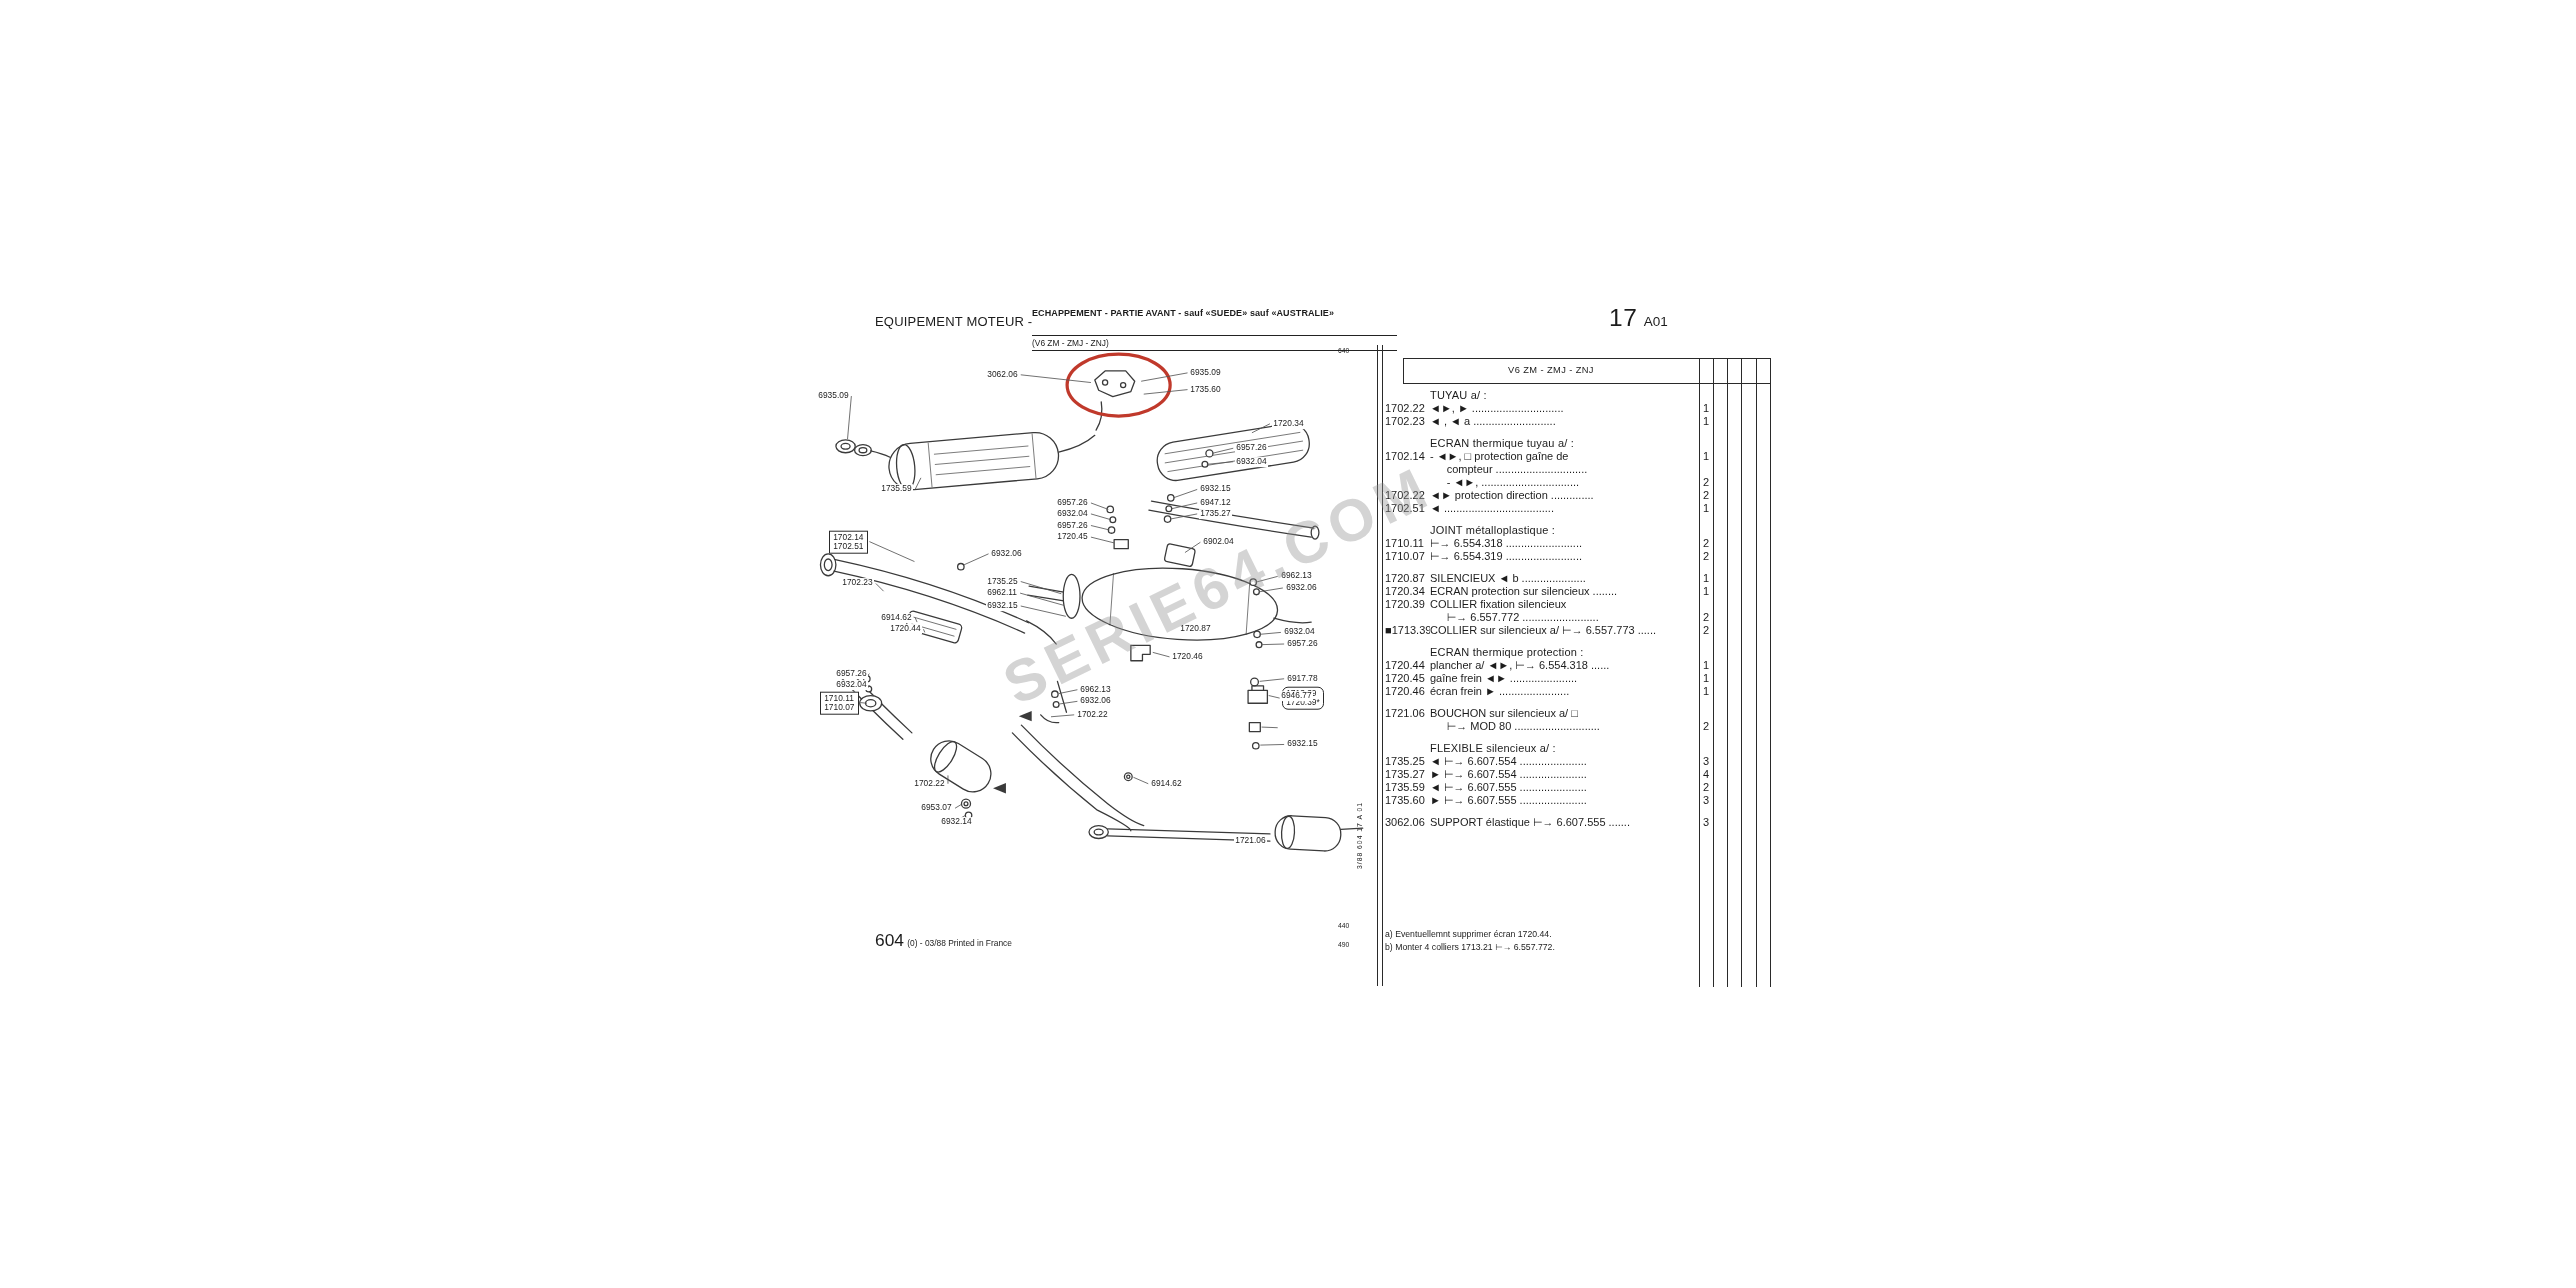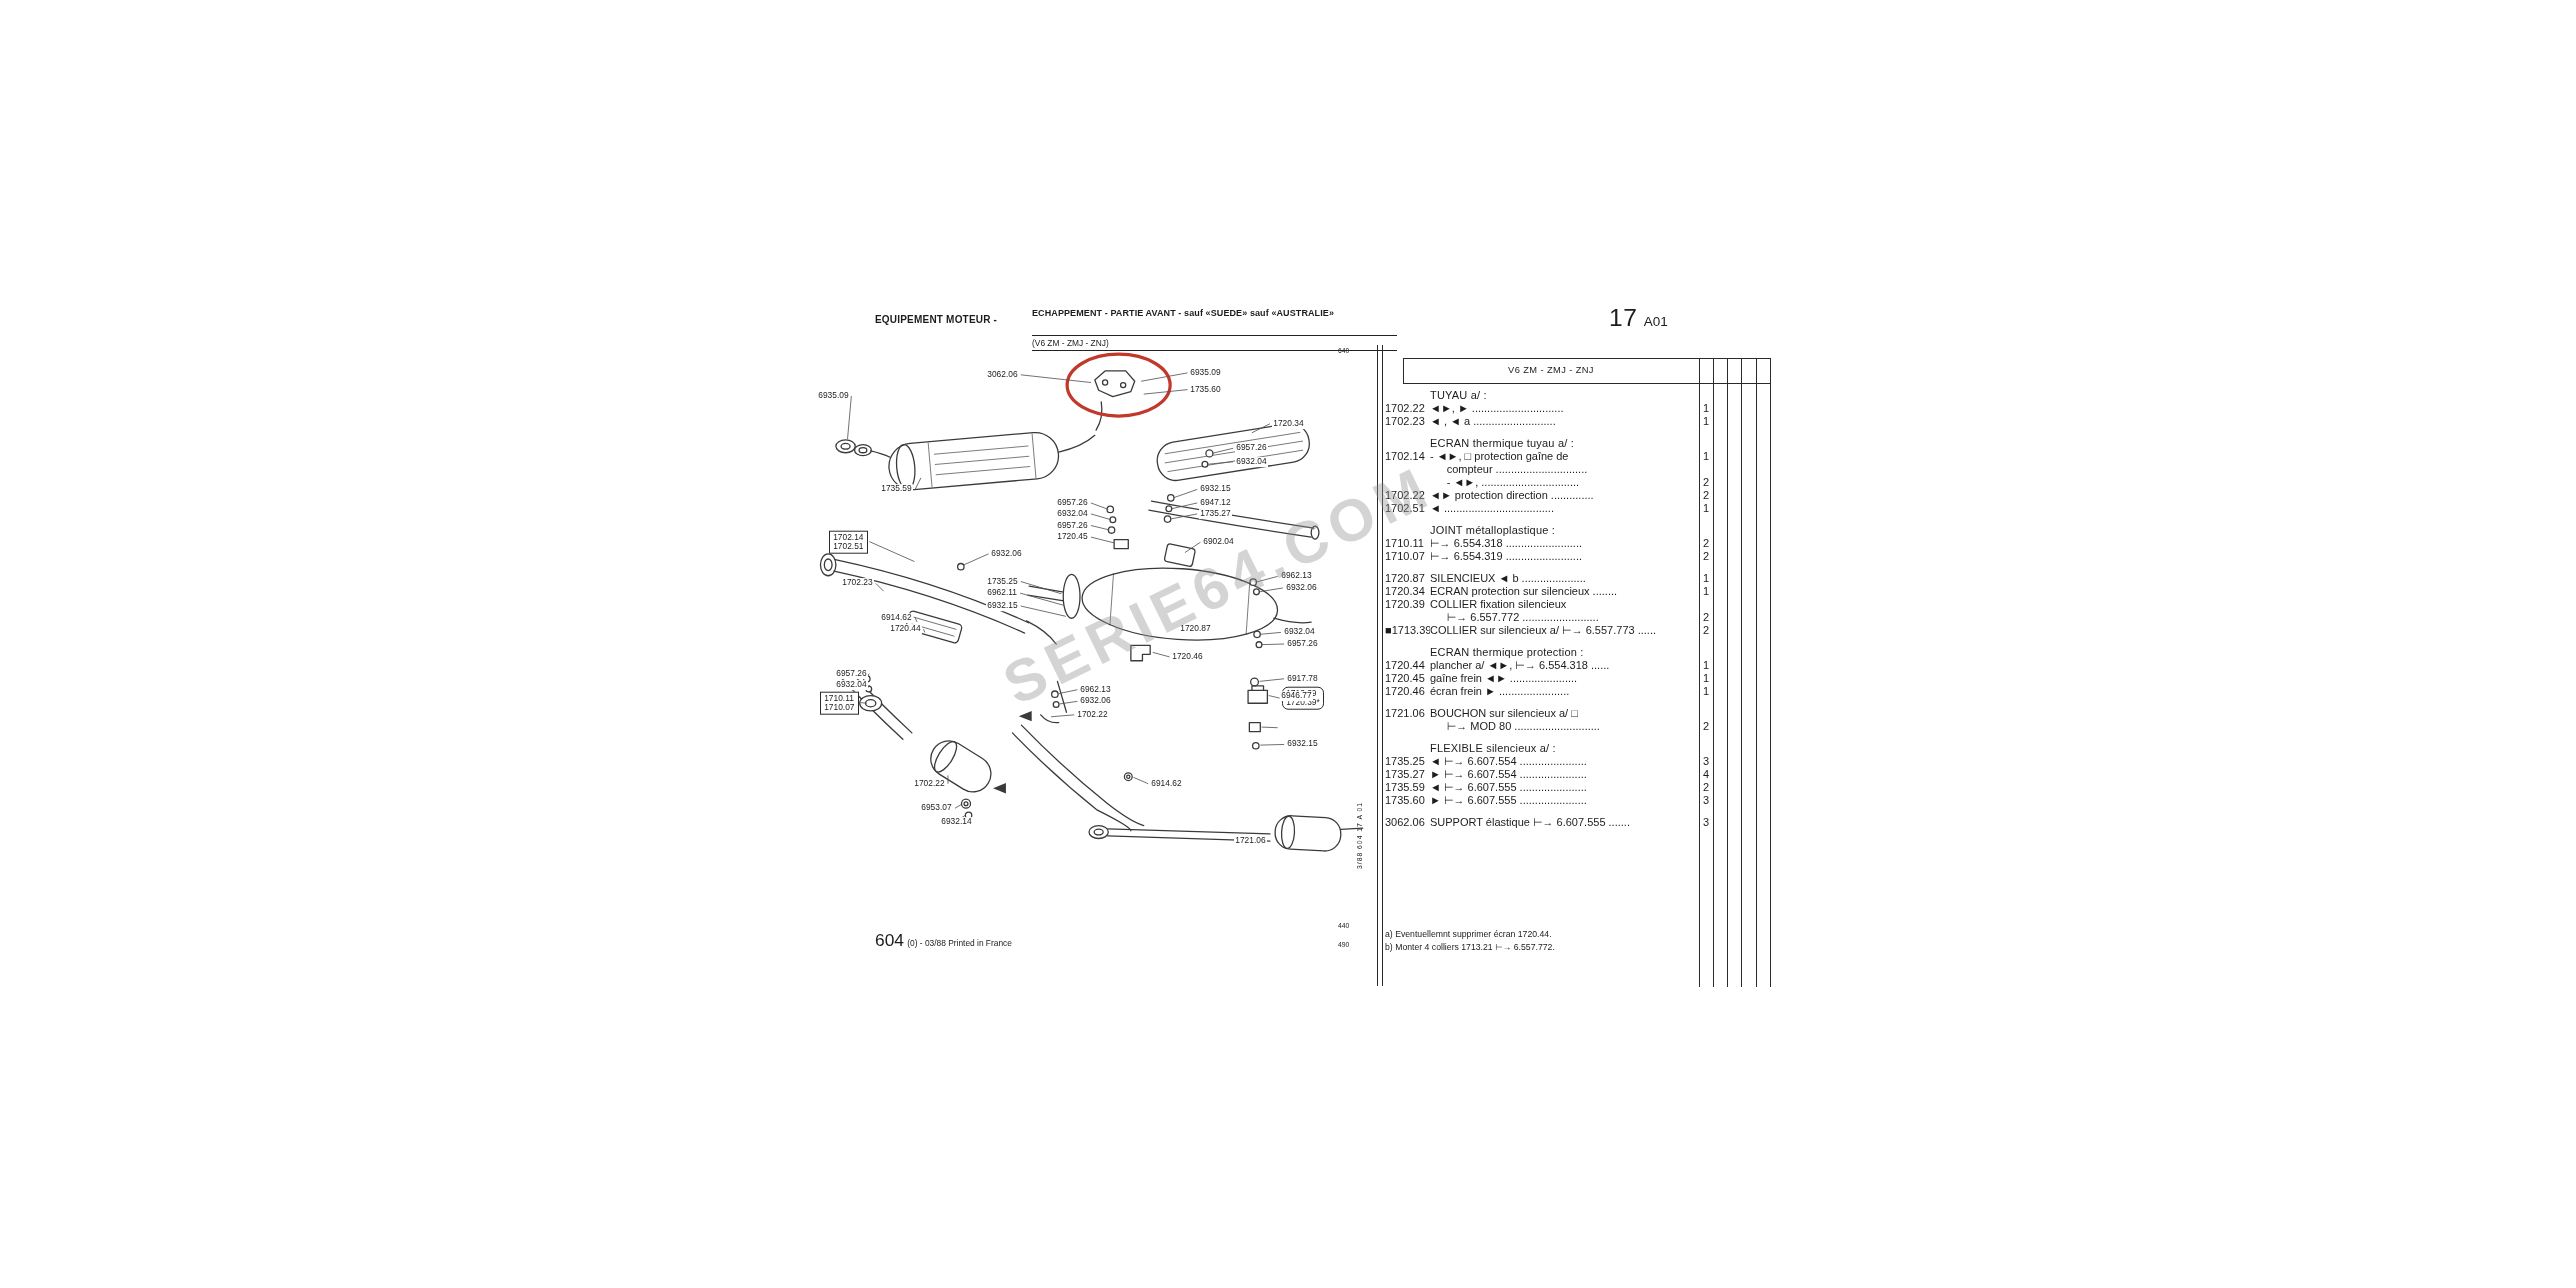--- a/index.html
+++ b/index.html
@@ -9,21 +9,21 @@
   #diagram-svg{position:absolute;left:0;top:0;z-index:1}
   #label-layer{position:absolute;left:0;top:0;width:2576px;height:1288px;z-index:3;pointer-events:none}
   .part-label{position:absolute;transform:translateY(-50%);font-size:8.4px;line-height:9.7px;
     white-space:nowrap;background:#fff;padding:0 1.3px;color:#1c1c1c}
   .part-label.boxed{border:1px solid #2a2a2a;padding:0.6px 3.2px}
   .watermark{position:absolute;left:1008px;top:654px;transform:rotate(-26deg);transform-origin:left center;
     font-size:59px;font-weight:bold;letter-spacing:6.4px;color:#8f8f8f;opacity:.38;z-index:4;
     pointer-events:none;white-space:nowrap}
   .hline{position:absolute;border-top:1px solid #2a2a2a;z-index:2}
   .vline{position:absolute;border-left:1px solid #2a2a2a;z-index:2}
-  .hdr-section{position:absolute;left:875px;top:314px;font-size:10px;font-weight:bold;letter-spacing:0.2px}
+  .hdr-section{position:absolute;left:875px;top:314px;font-size:13px;font-weight:normal;letter-spacing:0.2px}
   .hdr-title{position:absolute;left:1032px;top:308px;width:365px}
   .hdr-line1{font-size:9px;font-weight:bold;letter-spacing:0.1px;padding-bottom:17px;border-bottom:1.3px solid #222;white-space:nowrap}
   .hdr-line2{font-size:8.4px;padding:1.9px 0;border-bottom:1.3px solid #222}
   .pageno{position:absolute;left:1609px;top:304px;display:flex;align-items:baseline;gap:6.4px}
   .pn-big{font-size:24.5px;letter-spacing:0.6px}
   .pn-small{font-size:13.5px}
   .rotated-code{position:absolute;left:1356px;top:802px;writing-mode:vertical-rl;transform:rotate(180deg);
     font-size:6.8px;letter-spacing:1px;white-space:nowrap}
   .spine-mark{position:absolute;font-size:6.8px;transform:translateY(-50%)}
   .thead{position:absolute;left:1403px;top:358px;width:296px;height:24.5px;display:flex;align-items:center;

